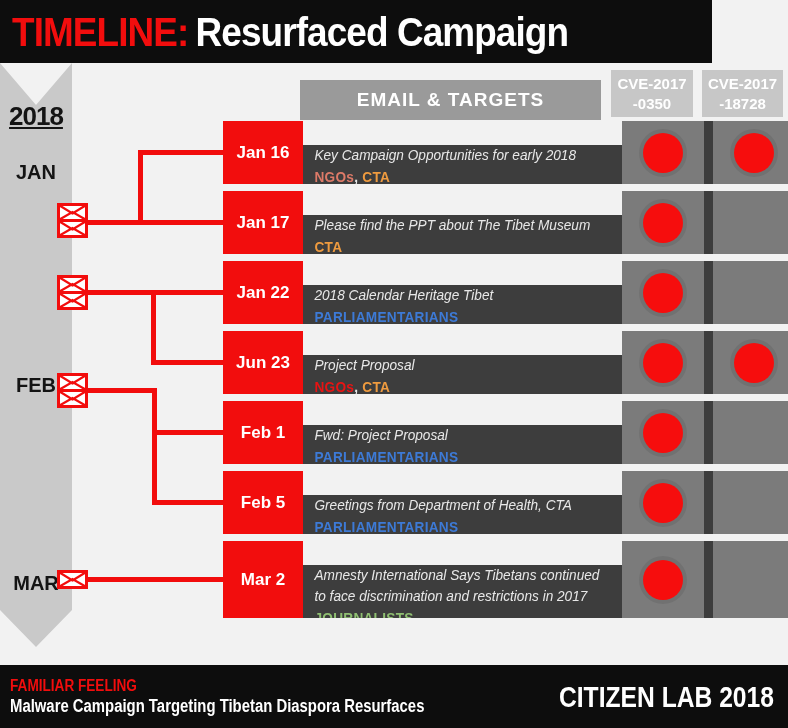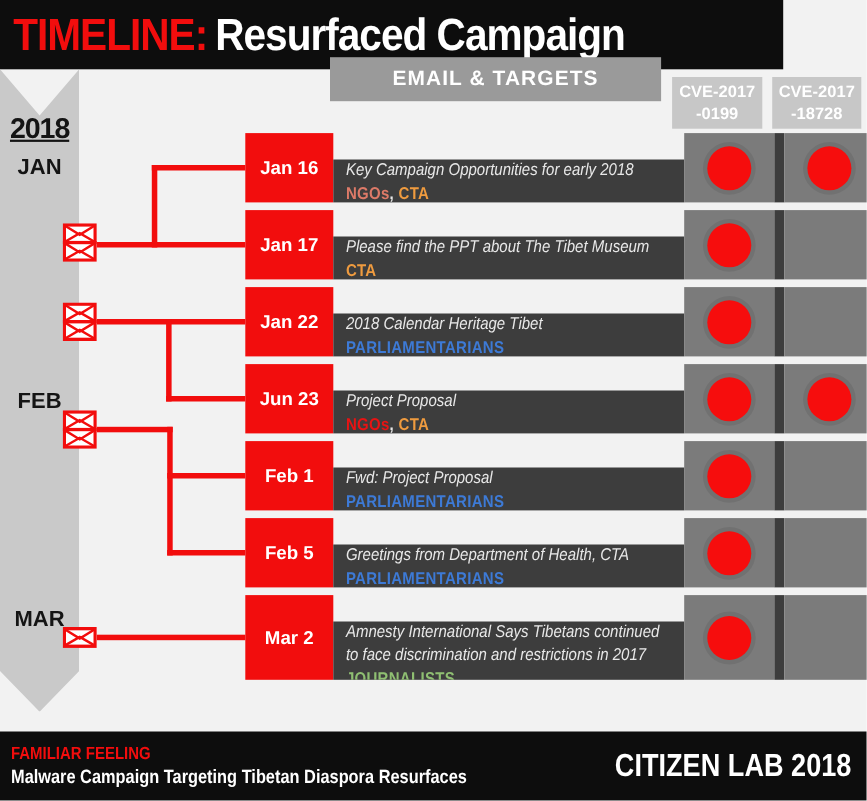--- a/index.html
+++ b/index.html
@@ -16,25 +16,25 @@
   .title-wrap{position:absolute;left:12px;top:50%;transform:translateY(-50%) scaleX(.9);transform-origin:0 50%;
     white-space:nowrap;font-weight:bold;font-size:41px;letter-spacing:-1px;}
   .title-red{color:var(--accent);}
   .title-white{color:#fff;margin-left:8px;}
 
   
   .arrow{position:absolute;left:0;top:63px;width:72px;height:584px;background:var(--arrow-bg);
     -webkit-clip-path:polygon(0 0,36px 42px,72px 0,72px 547px,36px 584px,0 547px);
     clip-path:polygon(0 0,36px 42px,72px 0,72px 547px,36px 584px,0 547px);}
   .year{position:absolute;left:0;top:101px;width:72px;text-align:center;font-weight:bold;font-size:26px;color:#141414;letter-spacing:-1px;text-decoration:underline;}
-  .month{position:absolute;left:0;width:72px;text-align:center;font-weight:bold;font-size:20px;color:#141414;}
+  .month{position:absolute;left:0;width:72px;text-align:center;font-weight:bold;font-size:20px;color:#141414;margin-top:20px;}
   .month-jan{top:141px;} .month-feb{top:354px;} .month-mar{top:552px;}
 
   
-  .thead-email{position:absolute;left:300px;top:52px;width:301px;height:40px;background:var(--table-header-bg);
+  .thead-email{position:absolute;left:300px;top:80px;width:301px;height:40px;background:var(--table-header-bg);
     color:#fff;font-weight:bold;font-size:19px;letter-spacing:1px;display:flex;align-items:center;justify-content:center;}
   .thead-cve{position:absolute;top:70px;height:47px;background:var(--cve-header-bg);color:#fff;font-weight:bold;
     font-size:15px;line-height:1.3;display:flex;flex-direction:column;align-items:center;justify-content:center;text-align:center;}
   .thead-cve1{left:611px;width:82px;} .thead-cve2{left:702px;width:81px;}
 
   
   .line{position:absolute;background:var(--accent);}
   .line.h{height:5px;} .line.v{width:5px;}
 
   
@@ -80,21 +80,21 @@
 
   <div class="arrow"></div>
   <div class="year">2018</div>
   <div class="month month-jan">JAN</div>
   <div class="month month-feb">FEB</div>
   <div class="month month-mar">MAR</div>
 
   <div class="thead-email">EMAIL &amp; TARGETS</div>
   <div class="thead-cve thead-cve1">
     <div>CVE-2017</div>
-    <div>-0199</div>
+    <div>-0350</div>
   </div>
   <div class="thead-cve thead-cve2">
     <div>CVE-2017</div>
     <div>-18728</div>
   </div>
 
   <div>
     <div class="line h" style="left:88px;top:220px;width:135px;"></div>
     <div class="line v" style="left:138px;top:150px;height:75px;"></div>
     <div class="line h" style="left:138px;top:150px;width:85px;"></div>

